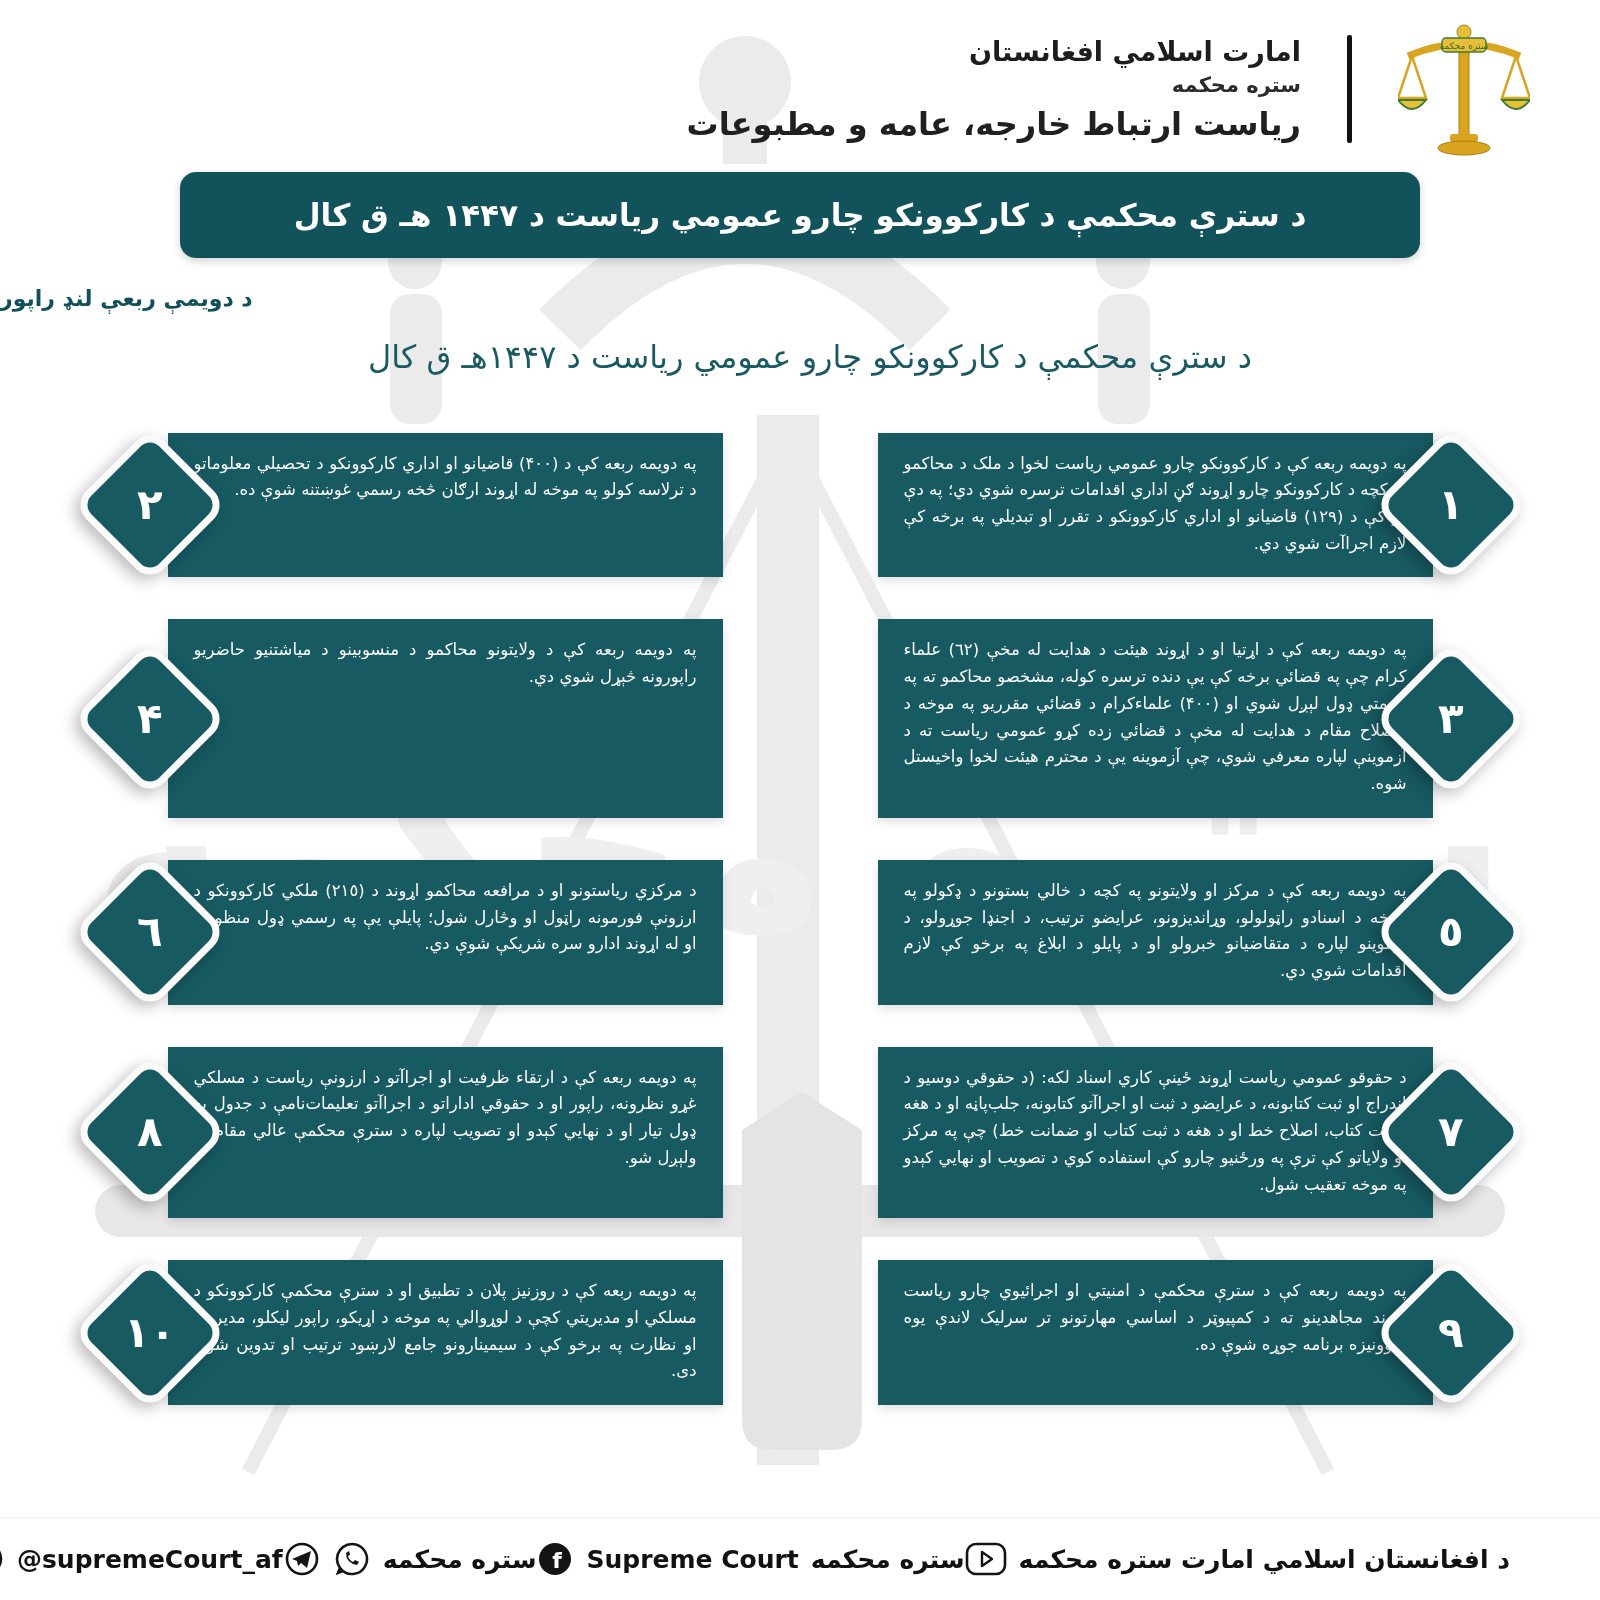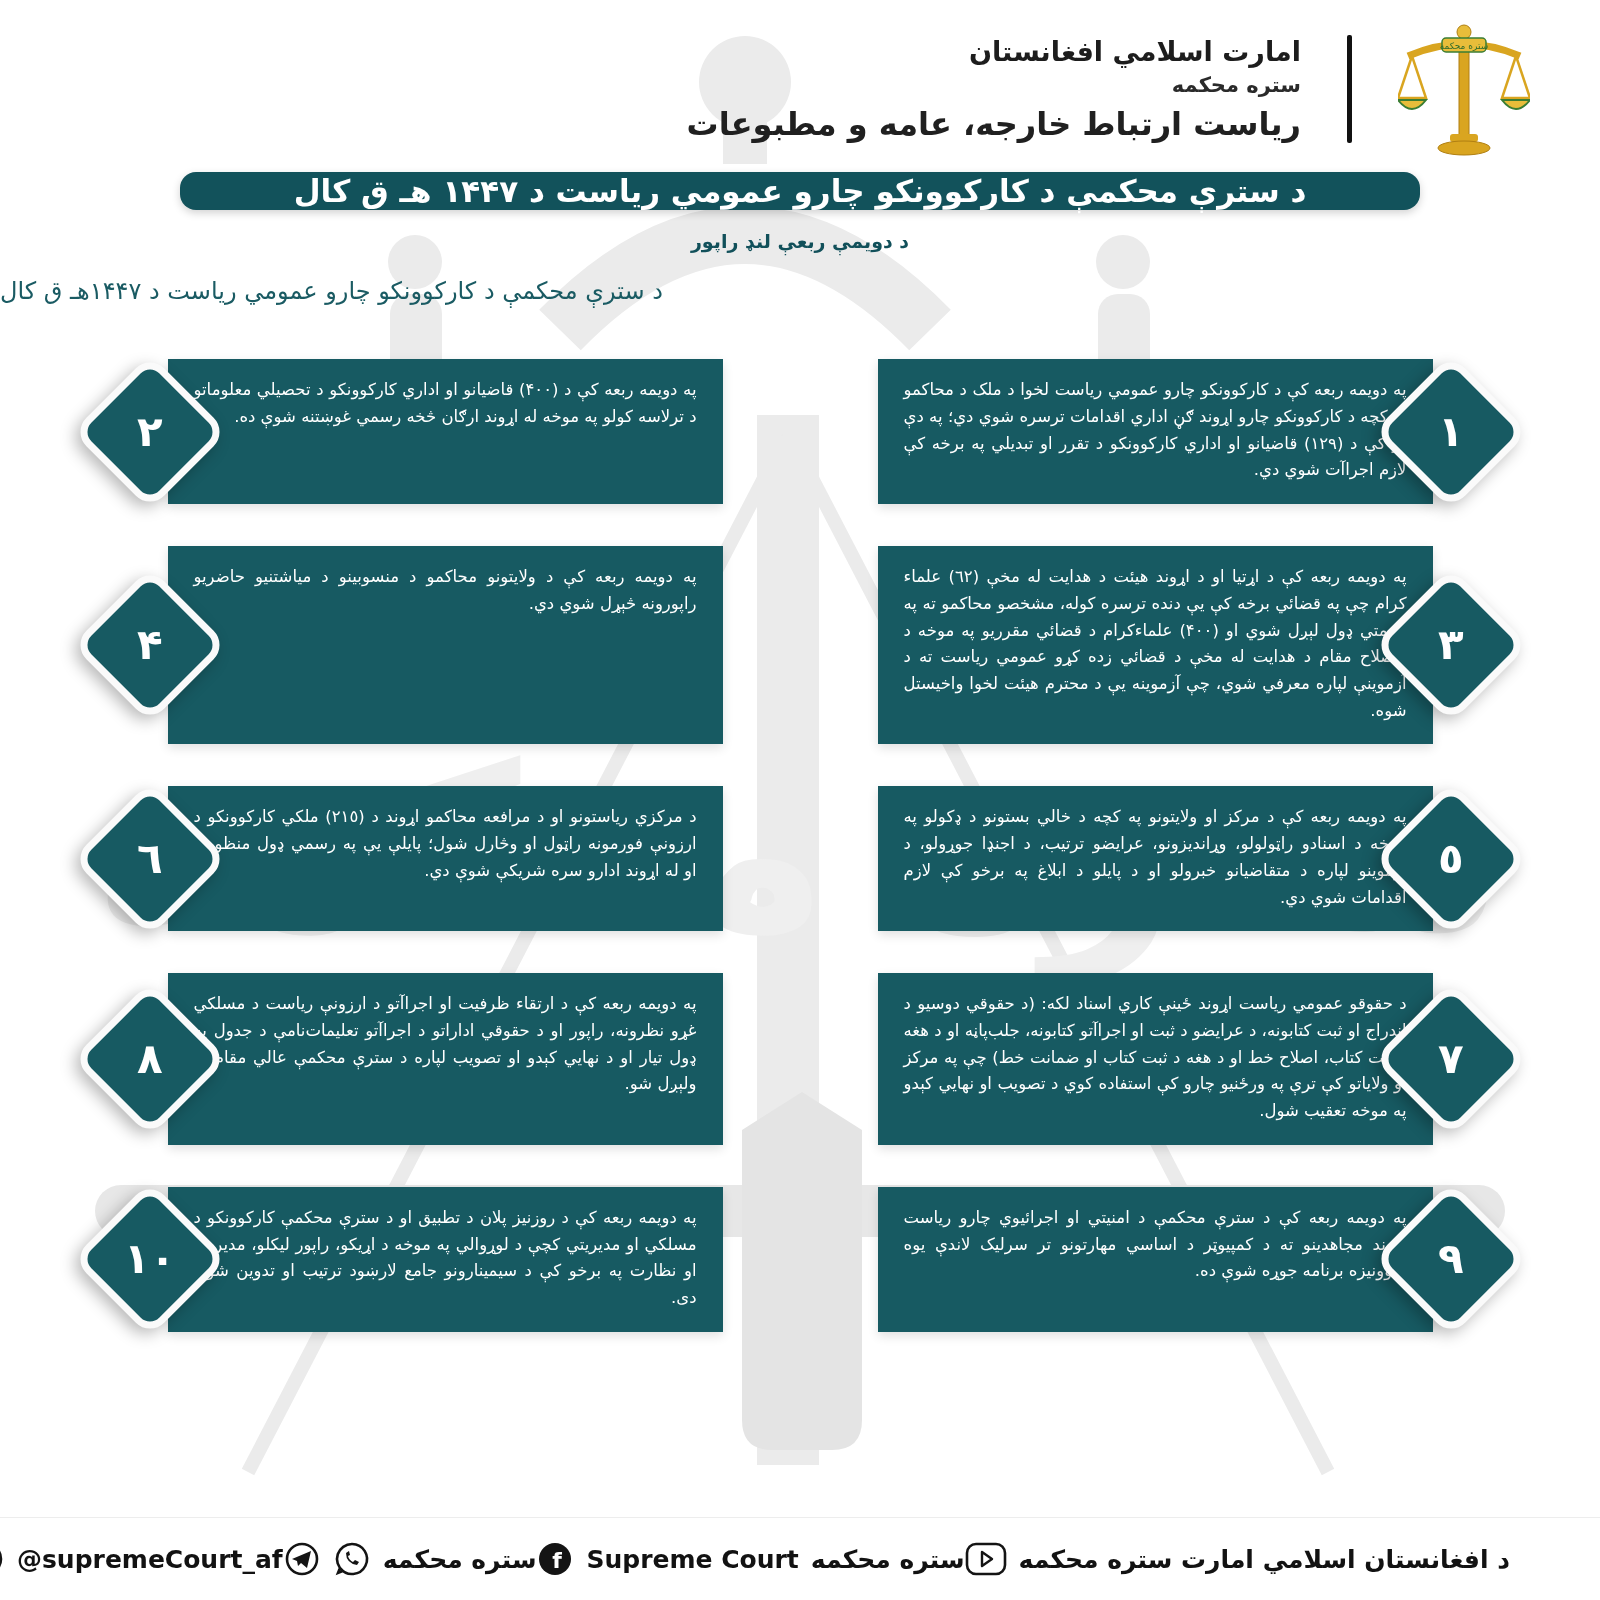--- a/index.html
+++ b/index.html
@@ -18,30 +18,30 @@
   .hdr-callig { font-size:27px; font-weight:bold; letter-spacing:0.5px; }
   .hdr-court  { font-size:21px; font-weight:bold; margin-top:6px; color:#2a2a2a; }
   .hdr-dir    { font-size:32px; font-weight:bold; margin-top:8px; color:#202020; }
   .hdr-divider { width:5px; height:108px; background:#111; margin:0 20px; border-radius:2px; }
   
   .content { position:relative; z-index:1; }
   .banner {
     margin:172px auto 0; width:1240px; box-sizing:border-box;
     background:#12525b; color:#ffffff; border-radius:16px;
     font-size:31px; font-weight:bold; text-align:center;
-    padding:1px 18px; direction:rtl;
+    padding:25px 18px; direction:rtl;
     box-shadow:0 3px 8px rgba(0,0,0,0.18);
   }
   .subtitle {
-    margin-top:20px; text-align:center; direction:rtl;
-    color:#11505a; font-size:19px; font-weight:bold;
+    margin-top:28px; text-align:left; direction:rtl;
+    color:#11505a; font-size:22px; font-weight:bold;
   }
   .intro {
-    margin-top:18px; text-align:left; direction:rtl;
-    color:#1a5b63; font-size:24px; line-height:1.8;
+    margin-top:18px; text-align:center; direction:rtl;
+    color:#1a5b63; font-size:32px; line-height:1.8;padding-left:20px;
   }
   
   .grid {
     direction:rtl;
     display:grid; grid-template-columns:555px 555px;
     column-gap:155px; row-gap:42px;
     width:1265px; margin:46px auto 0;
   }
   .item {
     position:relative; background:#175a62; color:#ffffff;

